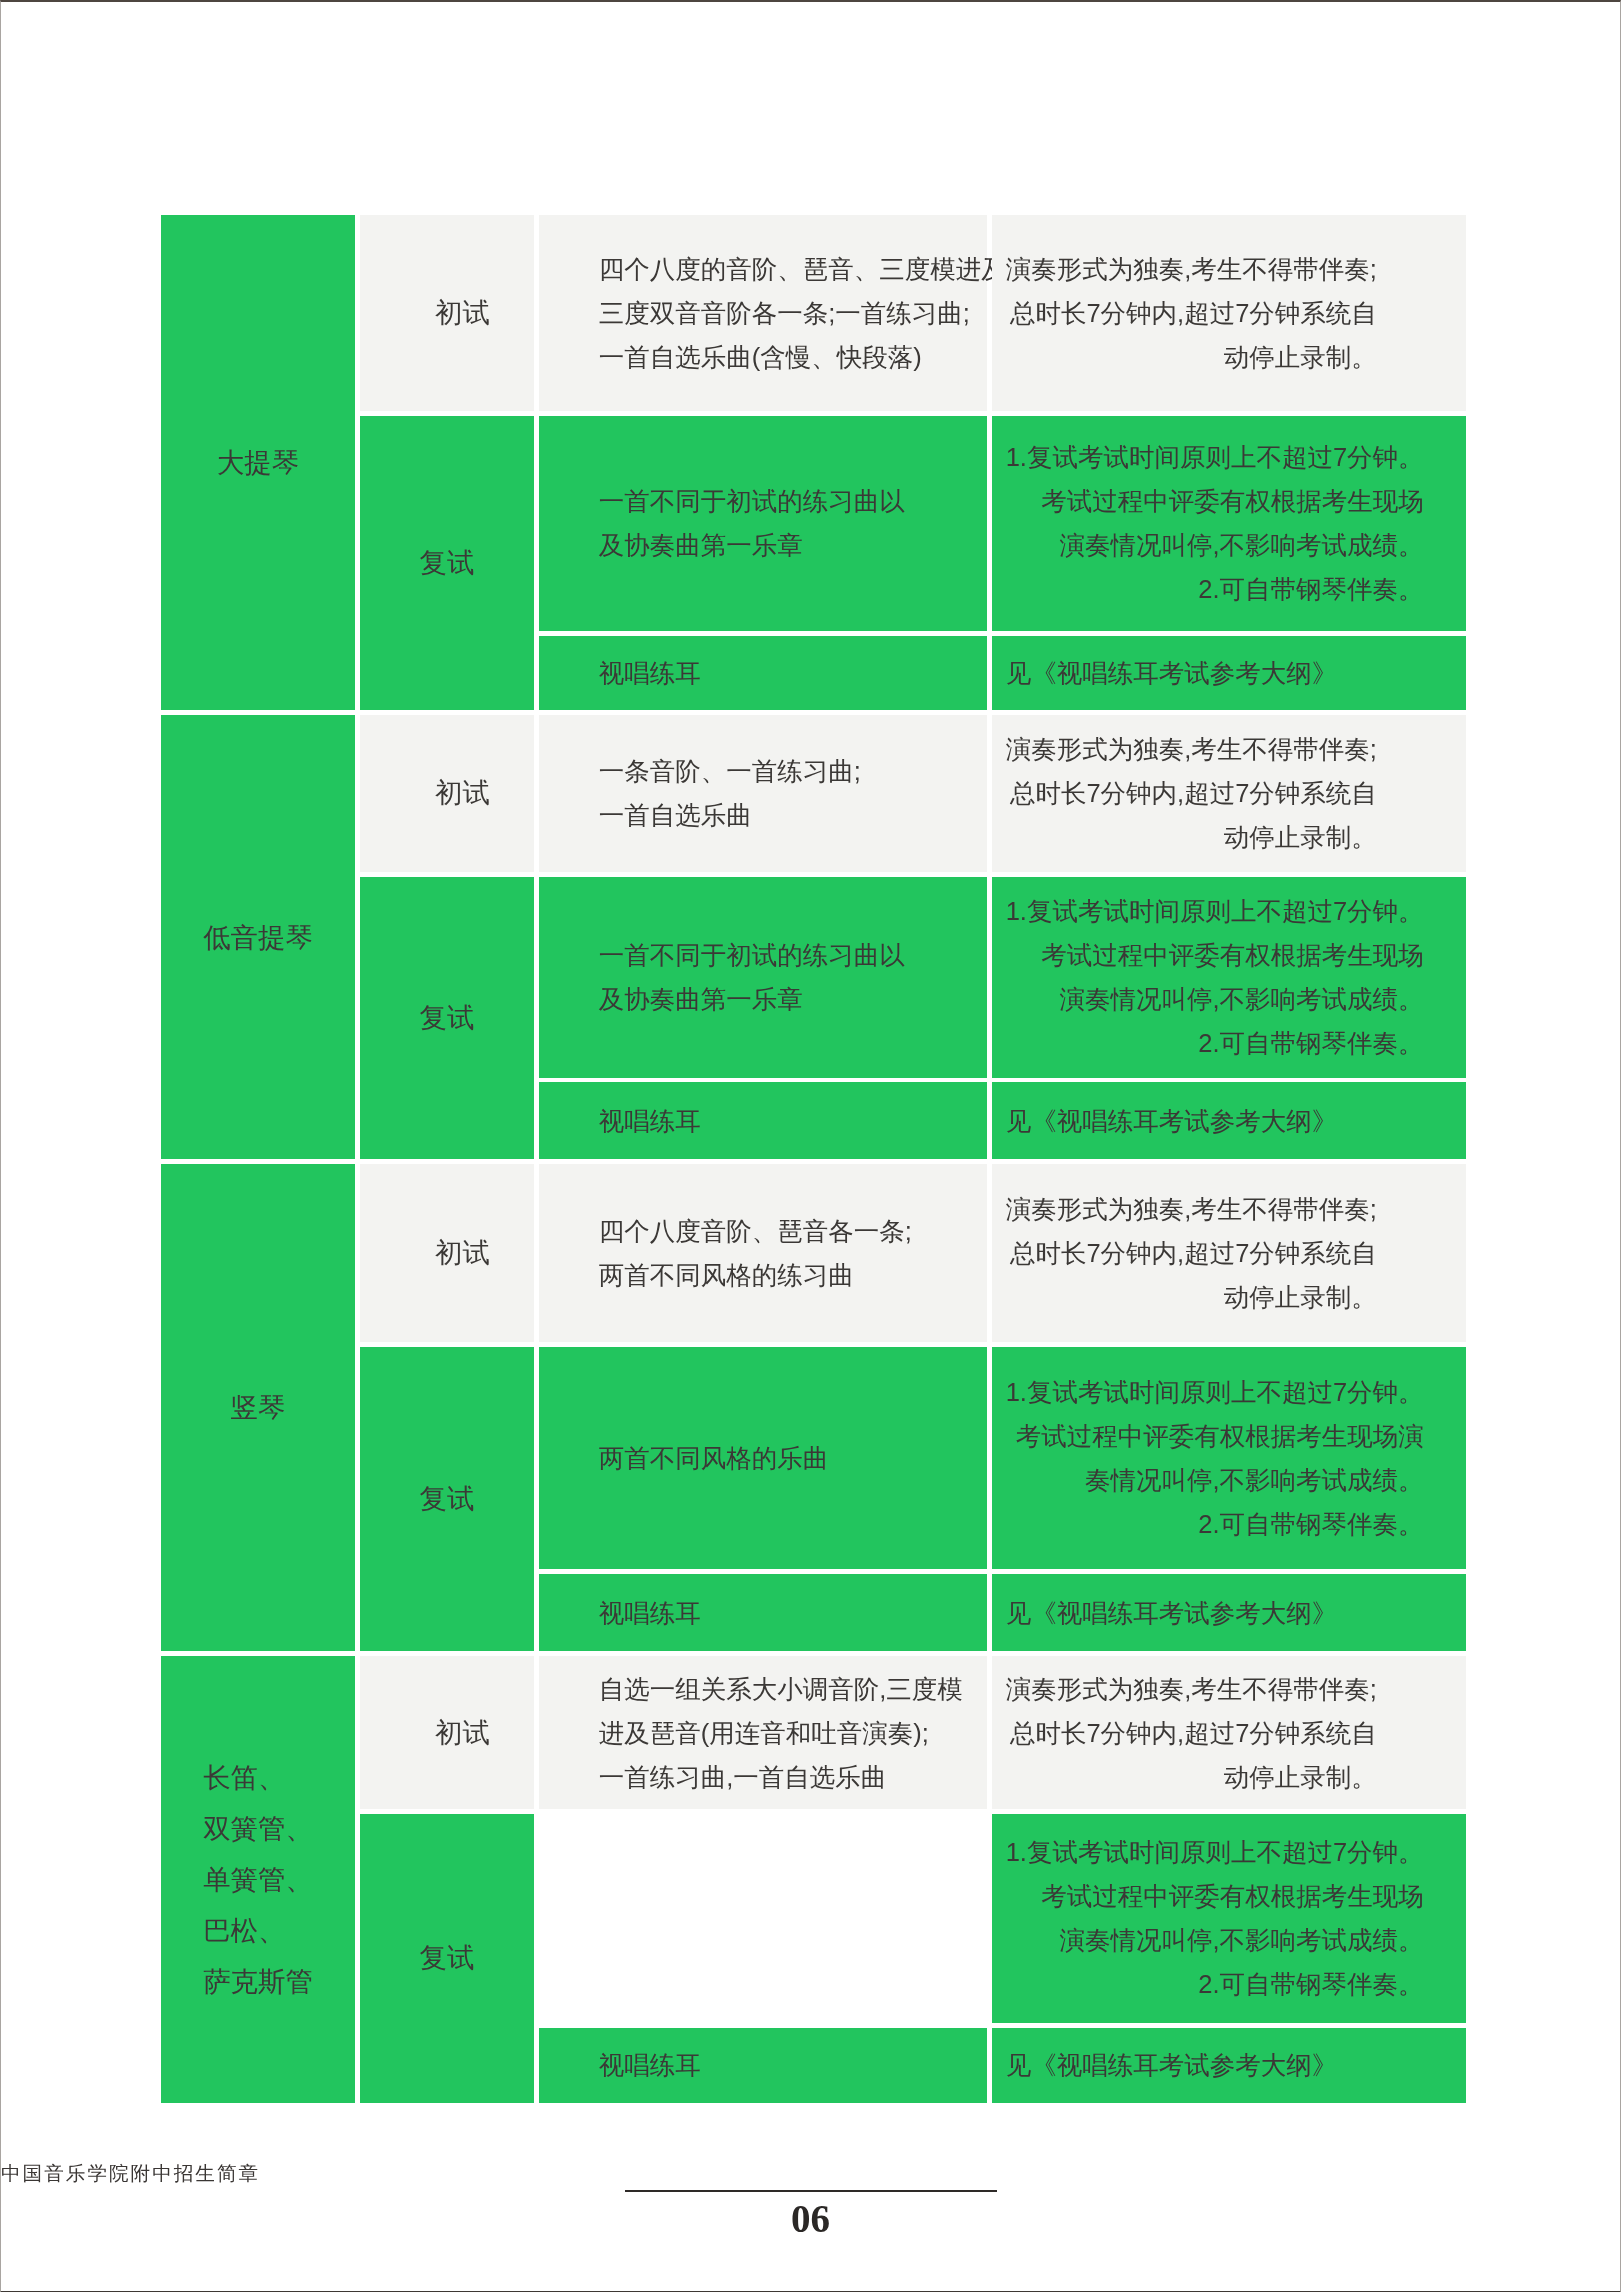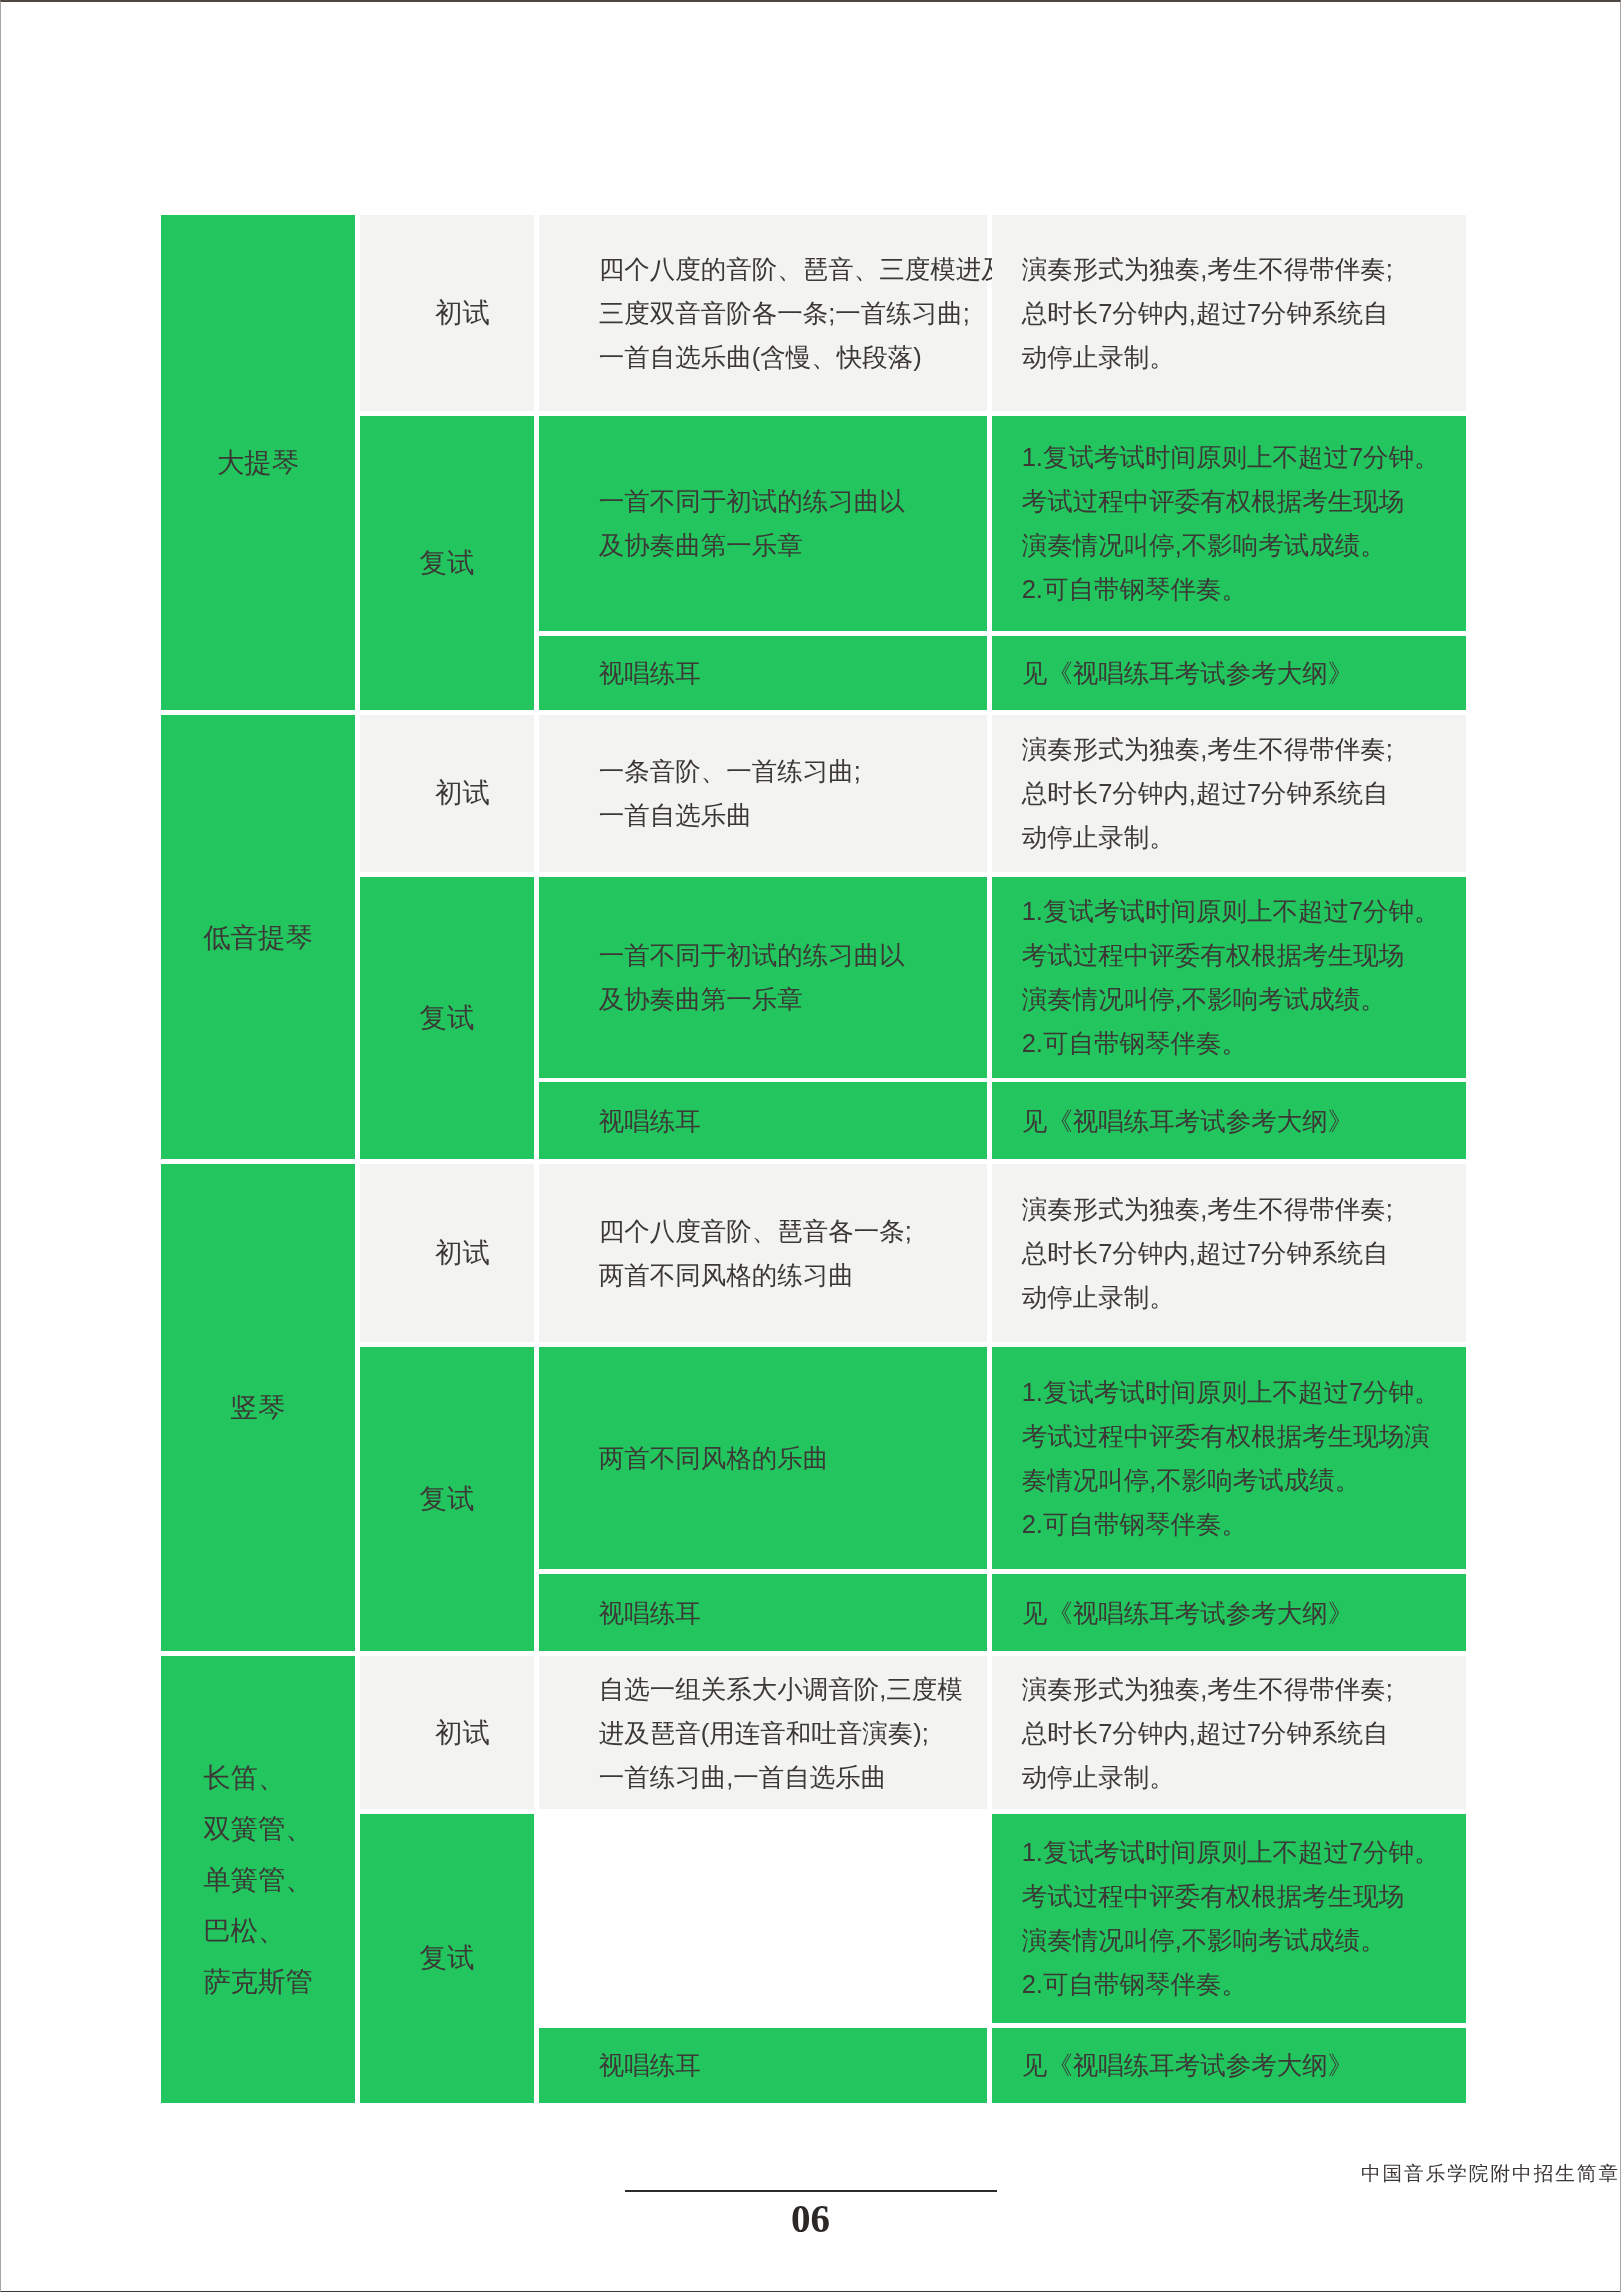--- a/index.html
+++ b/index.html
@@ -32,24 +32,24 @@
   }
   .bg-light{background:#f3f3f1;padding-left:31px;}
   .bg-dark{background:#22c55e;}
   .cell-instrument{
     justify-content:center;
     font-size:27.4px;line-height:51px;
     white-space:pre;text-align:left;
   }
   .cell-round{justify-content:center;font-size:27.4px;}
   .cell-content{padding-left:60px;white-space:pre;}
-  .cell-note{padding-left:30px;white-space:pre;}
+  .cell-note{padding-left:14px;white-space:pre;text-align:right;}
   .footer-title{
     position:absolute;top:2158px;left:0;width:100%;
-    text-align:right;
+    text-align:left;
     font-size:19.6px;letter-spacing:2px;color:#3a3634;
   }
   .footer-rule{
     position:absolute;top:2188px;left:624px;width:372px;height:2px;
     background:#2e2a28;
   }
   .page-number{
     position:absolute;top:2194px;left:0;width:100%;
     text-align:center;
     font-size:39px;font-weight:600;color:#2b2826;font-family:Liberation Serif, serif;

